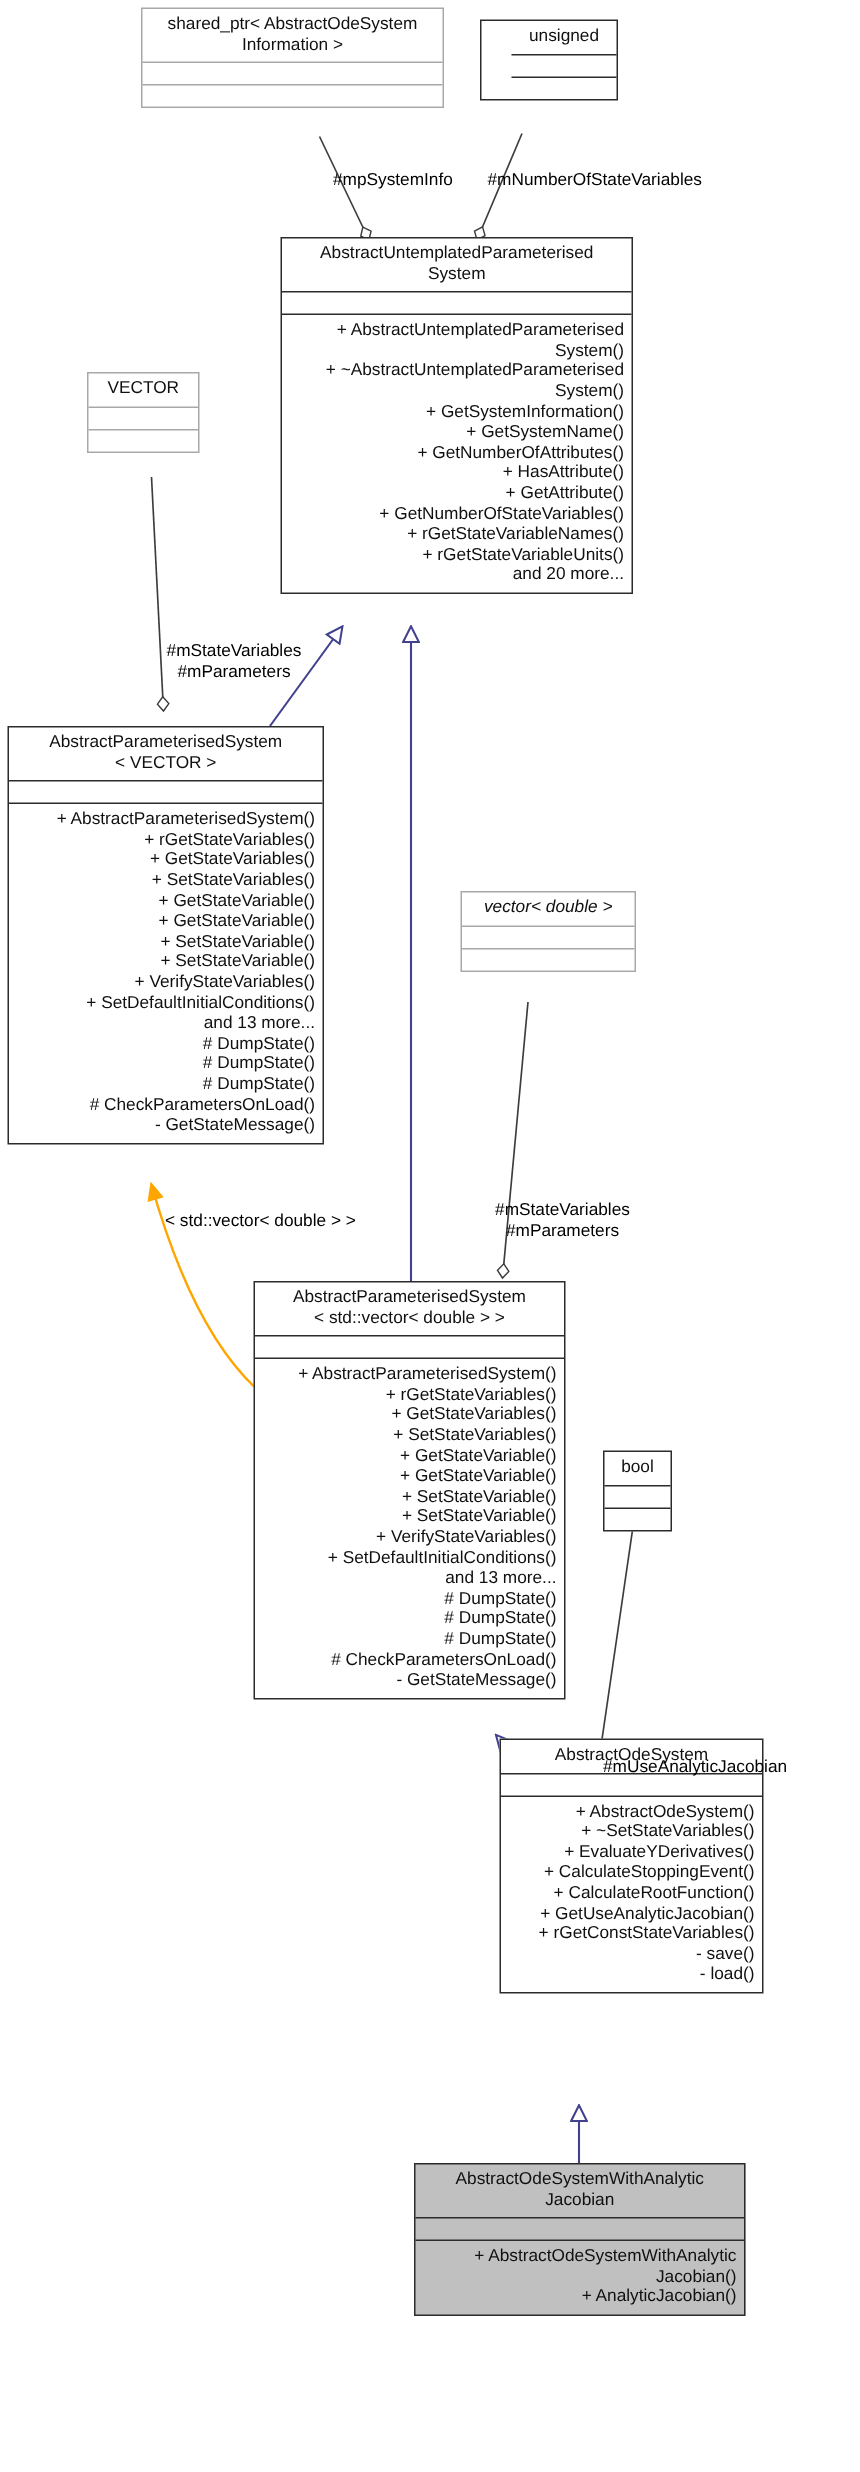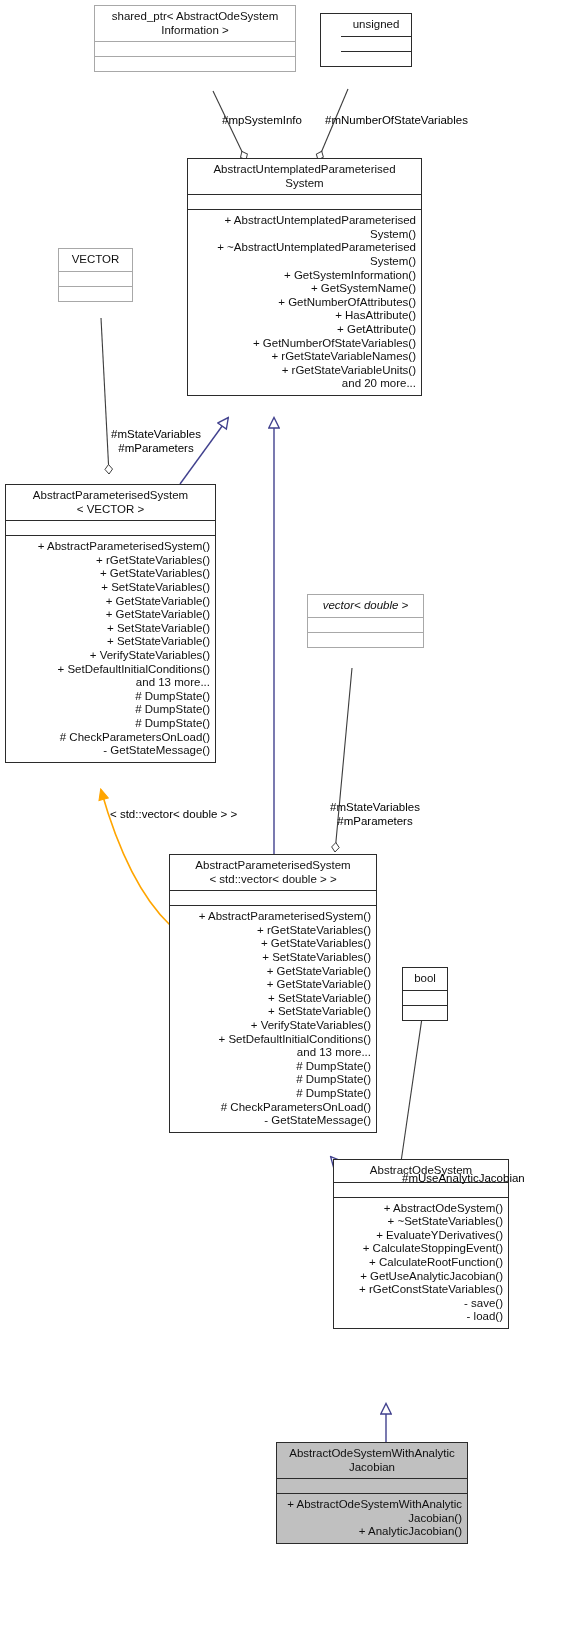--- a/index.html
+++ b/index.html
@@ -267,21 +267,21 @@
         <div class="m">+ EvaluateYDerivatives()</div>
         <div class="m">+ CalculateStoppingEvent()</div>
         <div class="m">+ CalculateRootFunction()</div>
         <div class="m">+ GetUseAnalyticJacobian()</div>
         <div class="m">+ rGetConstStateVariables()</div>
         <div class="m">- save()</div>
         <div class="m">- load()</div>
       </div>
   </div>
 
-  <div class="uml-box shaded" style="left:276px; top:1442px; width:192px;">
+  <div class="uml-box shaded" style="left:276px; top:1442px; width:221px;">
     <div class="compartment title">AbstractOdeSystemWithAnalytic
 Jacobian</div>
     <div class="compartment sep empty-comp"></div>
     <div class="compartment sep members">
         <div class="m">+ AbstractOdeSystemWithAnalytic Jacobian()</div>
         <div class="m">+ AnalyticJacobian()</div>
       </div>
   </div>
 
 </div>

